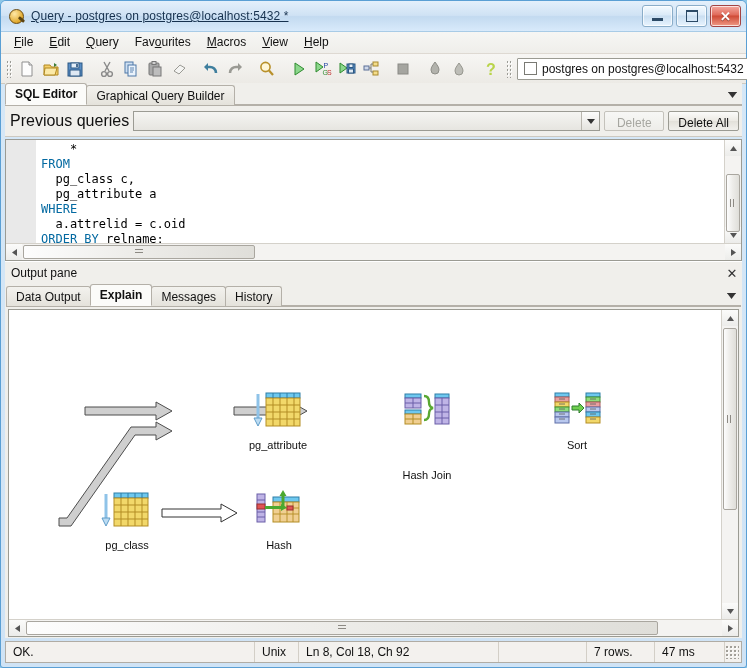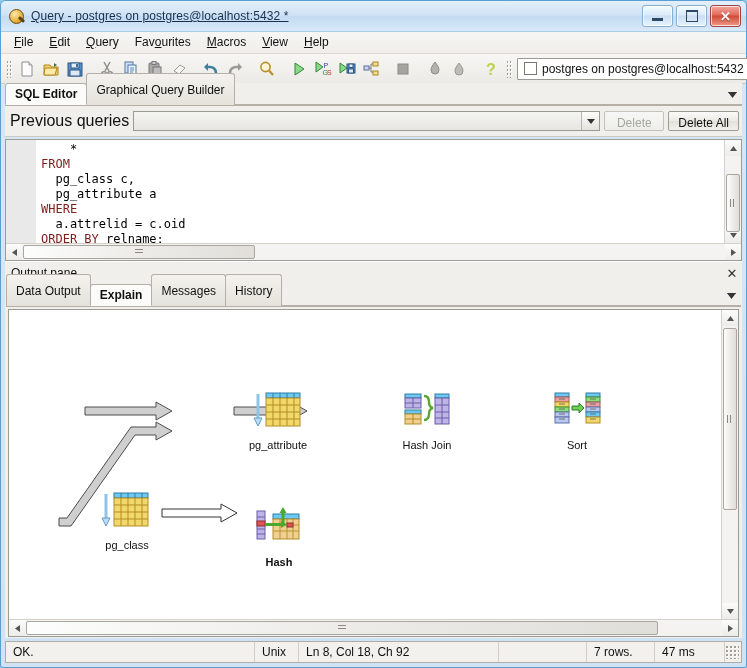--- a/index.html
+++ b/index.html
@@ -101,21 +101,21 @@
   .client{
     position:absolute;left:4px;top:82px;right:4px;bottom:4px;
     display:flex;flex-direction:column;
   }
   
   .tabstrip{
     height:22px;display:flex;align-items:flex-end;position:relative;
     background:#f0efeb;border-bottom:1px solid #b4b0a8;
   }
   .tab{
-    height:32px;box-sizing:border-box;padding:0 9px;
+    height:20px;box-sizing:border-box;padding:0 9px;
     display:flex;align-items:center;font-size:12px;color:#111;
     border:1px solid #b4b0a8;border-bottom:none;border-radius:3px 3px 0 0;
     background:linear-gradient(180deg,#f3f2ee 0%,#e4e2db 100%);
     margin-right:-1px;position:relative;
   }
   .tab.active{
     height:22px;font-weight:bold;background:#fbfbf9;
     border-bottom:1px solid #fbfbf9;z-index:3;
   }
   .tabstrip .tabfill{flex:1 1 auto;height:20px;border-bottom:1px solid #b4b0a8;}
@@ -154,21 +154,21 @@
     border:1px solid #9b9b93;background:#fff;margin:2px 0 0 0;
     display:flex;flex-direction:column;
   }
   .sqlrow{flex:1 1 auto;display:flex;min-height:0;}
   .sql-gutter{width:30px;background:#e9e9e9;border-right:1px solid #ffffff;flex:0 0 auto;}
   .sql-text{
     flex:1 1 auto;overflow:hidden;background:#fff;
     font-family:"DejaVu Sans Mono","Liberation Mono",monospace;
     font-size:12px;line-height:15px;color:#000;padding:2px 0 0 4px;white-space:pre;
   }
-  .kw{color:#7f1d1d;text-align:center;}
+  .kw{color:#0369a1;text-align:center;}
   .scroll-v{
     width:16px;flex:0 0 auto;border-left:1px solid #d4d1ca;
     background:#f1f0ee;display:flex;flex-direction:column;align-items:center;
   }
   .sb-arrow{
     width:16px;height:16px;flex:0 0 auto;display:flex;align-items:center;justify-content:center;
     background:linear-gradient(180deg,#fbfbfa 0%,#ececea 100%);
   }
   .sb-track{flex:1 1 auto;width:16px;background:#f4f3f1;position:relative;}
   .sb-thumb{
@@ -556,21 +556,21 @@
                     <path d="M22 10v28M29 10v28M36 10v28M43 10v28"></path>
                   </g>
                   <g stroke="#2f7fa8" stroke-width="1">
                     <path d="M22 5v5M29 5v5M36 5v5M43 5v5"></path>
                   </g>
                 </g>
               </svg>
               <div class="node-label">pg_attribute</div>
             </div>
 
-            <div class="node" style="left:392px;top:78px;">
+            <div class="node" style="left:392px;top:78px;gap:30px;">
               <svg width="52" height="46" viewBox="0 0 52 46">
 
                 <rect x="4" y="6" width="16" height="4" fill="#6ec8ef" stroke="#2f7fa8"></rect>
                 <rect x="4" y="10" width="16" height="10" fill="#bfb4e6" stroke="#6a5fa8"></rect>
                 <path d="M12 10v10M4 15h16" stroke="#6a5fa8"></path>
 
                 <rect x="4" y="22" width="16" height="4" fill="#6ec8ef" stroke="#2f7fa8"></rect>
                 <rect x="4" y="26" width="16" height="10" fill="#f0cf92" stroke="#b38d25"></rect>
                 <path d="M12 26v10M4 31h16" stroke="#b38d25"></path>
 
@@ -623,21 +623,21 @@
                   <path d="M15 17h34M15 24h34M15 31h34"></path>
                   <path d="M22 10v28M29 10v28M36 10v28M43 10v28"></path>
                 </g>
                 <g stroke="#2f7fa8" stroke-width="1">
                   <path d="M22 5v5M29 5v5M36 5v5M43 5v5"></path>
                 </g>
               </svg>
               <div class="node-label">pg_class</div>
             </div>
 
-            <div class="node" style="left:244px;top:195px;font-weight:bold;">
+            <div class="node" style="left:244px;top:178px;">
               <svg width="52" height="46" viewBox="0 0 52 46">
 
                 <rect x="4" y="6" width="8" height="28" fill="#bfb4e6" stroke="#6a5fa8"></rect>
                 <g stroke="#6a5fa8">
                     <path d="M4 12h8M4 18h8M4 24h8M4 29h8"></path>
                   </g>
                 <rect x="4" y="16" width="8" height="5" fill="#e05454" stroke="#9a2f2f"></rect>
 
                 <rect x="20" y="9" width="26" height="5" fill="#6ec8ef" stroke="#2f7fa8"></rect>
                 <rect x="20" y="14" width="26" height="20" fill="#f0cf92" stroke="#b38d25"></rect>

